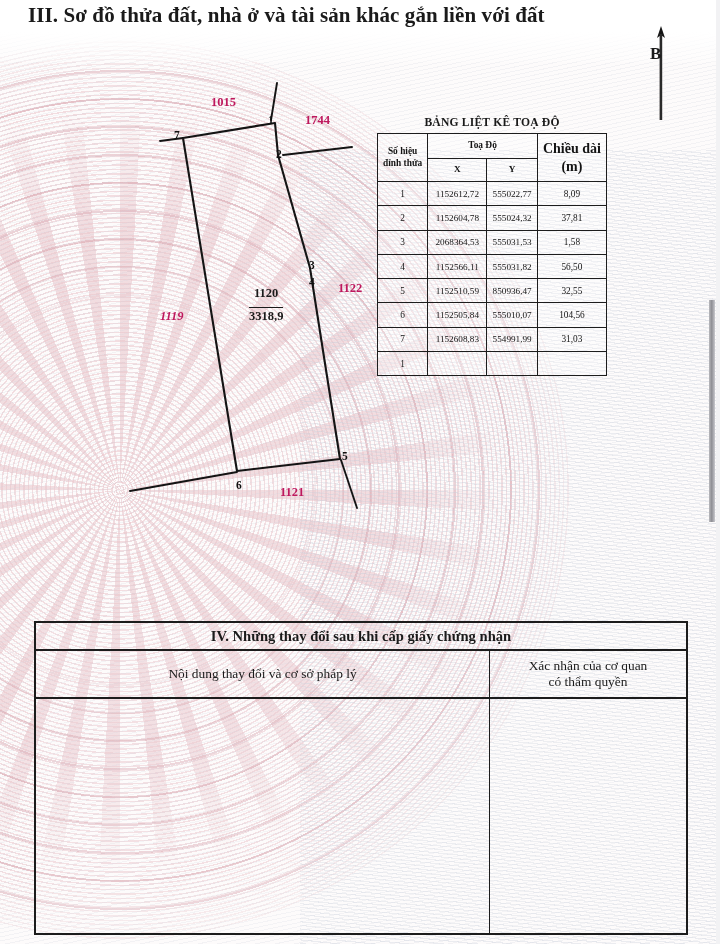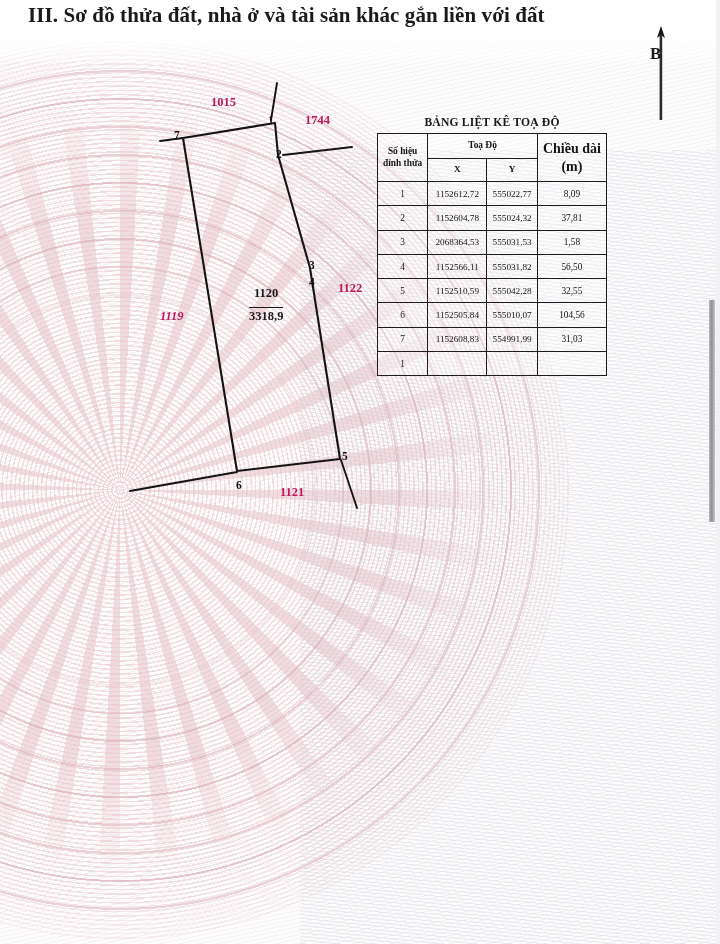--- a/index.html
+++ b/index.html
@@ -365,21 +365,21 @@
       </tr>
       <tr>
         <td class="c-no">4</td>
         <td class="c-x">1152566,11</td>
         <td class="c-y">555031,82</td>
         <td class="c-len">56,50</td>
       </tr>
       <tr>
         <td class="c-no">5</td>
         <td class="c-x">1152510,59</td>
-        <td class="c-y">555042,28</td>
+        <td class="c-y">850936,47</td>
         <td class="c-len">32,55</td>
       </tr>
       <tr>
         <td class="c-no">6</td>
         <td class="c-x">1152505,84</td>
         <td class="c-y">555010,07</td>
         <td class="c-len">104,56</td>
       </tr>
       <tr>
         <td class="c-no">7</td>
@@ -389,14 +389,30 @@
       </tr>
       <tr>
         <td class="c-no">1</td>
         <td class="c-x"></td>
         <td class="c-y"></td>
         <td class="c-len"></td>
       </tr>
     </tbody>
   </table>
 
+  <div id="sec4">
+    <div id="sec4-title">IV. Những thay đổi sau khi cấp giấy chứng nhận</div>
+    <div id="sec4-head">
+      <div id="sec4-head-left">Nội dung thay đổi và cơ sở pháp lý</div>
+      <div id="sec4-head-right">
+        <div>
+          <div>Xác nhận của cơ quan</div>
+          <div>có thẩm quyền</div>
+        </div>
+      </div>
+    </div>
+    <div id="sec4-body">
+      <div id="sec4-body-left"></div>
+      <div id="sec4-body-right"></div>
+    </div>
+  </div>
 
 </div>
 
 </body></html>

